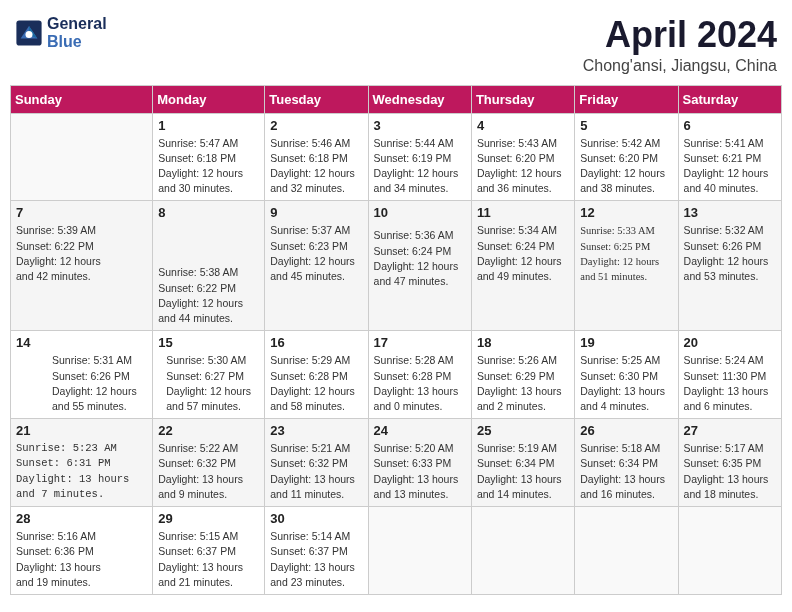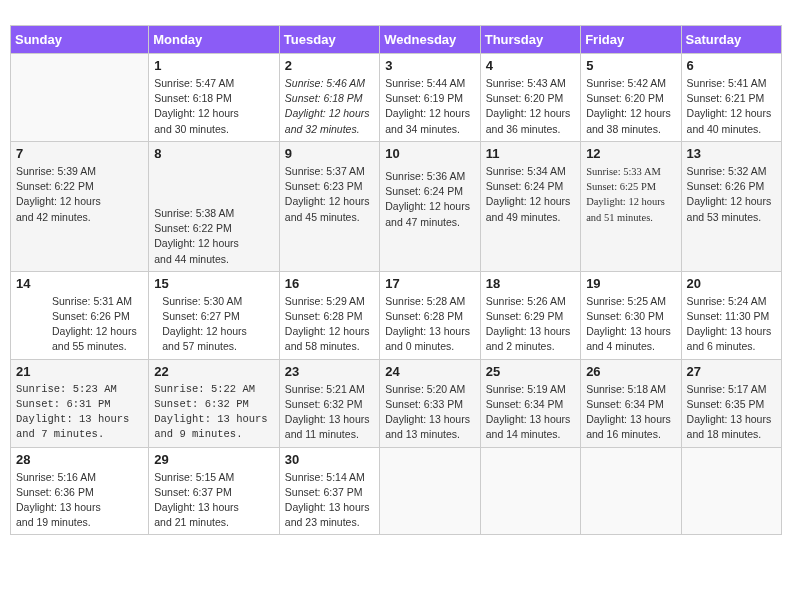--- a/index.html
+++ b/index.html
@@ -39,21 +39,21 @@
       font-size: 16px;
       color: #444;
       margin-top: 2px;
     }
     table {
       width: 100%;
       border-collapse: collapse;
       font-size: 11px;
     }
     thead tr th {
-      background-color: #8b5cf6;
+      background-color: #be185d;
       color: #fff;
       font-size: 13px;
       font-weight: bold;
       padding: 6px 4px;
       text-align: left;
       border: 1px solid #ccc;
     }
     tbody tr td {
       border: 1px solid #ccc;
       vertical-align: top;
@@ -77,20 +77,36 @@
       line-height: 1.45;
     }
     td.empty {
       background: #f9f9f9;
     }
   </style>
 </head>
 <body>
 
 <div class="header">
+  <div class="logo">
+    <svg class="logo-icon" viewBox="0 0 40 40">
+      <rect x="2" y="2" width="36" height="36" rx="4" fill="#1a2e5a"></rect>
+      <path d="M8 28 L20 10 L32 28 Z" fill="#3a6cb4"></path>
+      <path d="M20 10 L32 28 L20 22 Z" fill="#1a6aa0"></path>
+      <circle cx="20" cy="22" r="5" fill="#fff"></circle>
+    </svg>
+    <div>
+      <div style="font-size:16px;font-weight:bold;color:#1a2e5a;">General</div>
+      <div style="font-size:16px;font-weight:bold;color:#3a6cb4;">Blue</div>
+    </div>
+  </div>
+  <div class="title-block">
+    <div class="calendar-title">April 2024</div>
+    <div class="calendar-subtitle">Chong'ansi, Jiangsu, China</div>
+  </div>
 </div>
 
 <table>
   <thead>
     <tr>
       <th>Sunday</th>
       <th>Monday</th>
       <th>Tuesday</th>
       <th>Wednesday</th>
       <th>Thursday</th>
@@ -103,21 +119,21 @@
         <td class="empty"></td>
         <td>
           <span class="day-number">1</span>
           <div class="day-info" style="white-space: pre-line;">Sunrise: 5:47 AM
 Sunset: 6:18 PM
 Daylight: 12 hours
 and 30 minutes.</div>
         </td>
         <td>
           <span class="day-number">2</span>
-          <div class="day-info" style="white-space: pre-line; font-style: italic;">Sunrise: 5:46 AM
+          <div class="day-info" style="white-space: pre-line;">Sunrise: 5:46 AM
 Sunset: 6:18 PM
 Daylight: 12 hours
 and 32 minutes.</div>
         </td>
         <td>
           <span class="day-number">3</span>
           <div class="day-info" style="white-space: pre-line;">Sunrise: 5:44 AM
 Sunset: 6:19 PM
 Daylight: 12 hours
 and 34 minutes.</div>
@@ -249,21 +265,21 @@
       <tr>
         <td>
           <span class="day-number">21</span>
           <div class="day-info" style="white-space: pre-line; font-family: Liberation Mono, monospace;">Sunrise: 5:23 AM
 Sunset: 6:31 PM
 Daylight: 13 hours
 and 7 minutes.</div>
         </td>
         <td>
           <span class="day-number">22</span>
-          <div class="day-info" style="white-space: pre-line; font-family: Liberation Mono, monospace;">Sunrise: 5:22 AM
+          <div class="day-info" style="white-space: pre-line;">Sunrise: 5:22 AM
 Sunset: 6:32 PM
 Daylight: 13 hours
 and 9 minutes.</div>
         </td>
         <td>
           <span class="day-number">23</span>
           <div class="day-info" style="white-space: pre-line;">Sunrise: 5:21 AM
 Sunset: 6:32 PM
 Daylight: 13 hours
 and 11 minutes.</div>

